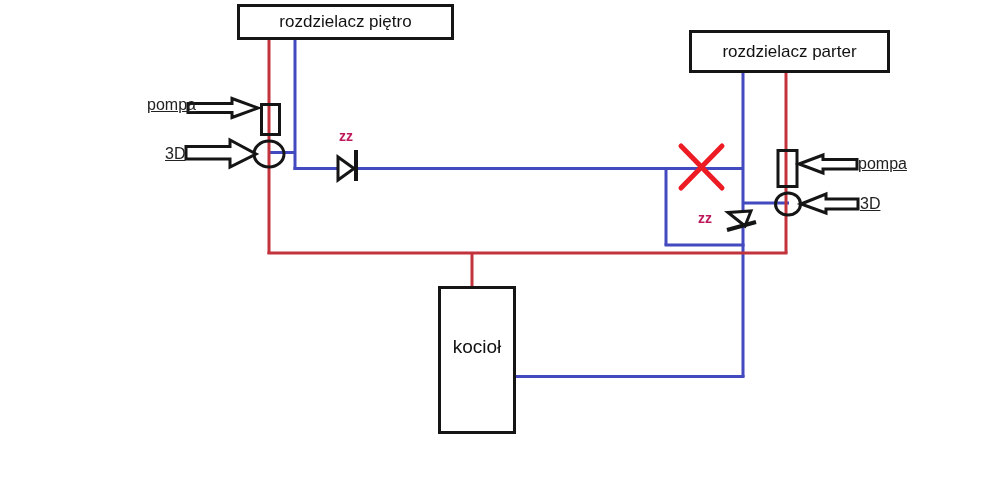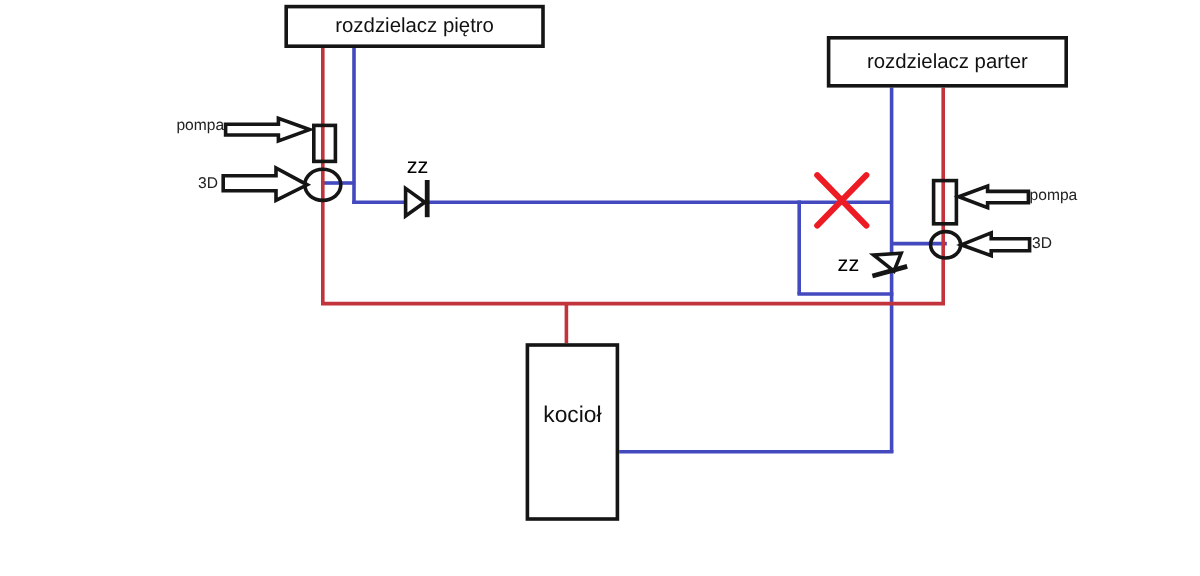--- a/index.html
+++ b/index.html
@@ -28,22 +28,22 @@
     position:absolute;
     border:3px solid var(--line-black);
     background:#fff;
     display:flex;align-items:center;justify-content:center;
     color:#111;
   }
   .box-floor{left:237px;top:4px;width:211px;height:30px;font-size:17px;}
   .box-ground{left:689px;top:30px;width:195px;height:37px;font-size:17px;}
   .box-boiler{left:438px;top:286px;width:72px;height:116px;font-size:19px;padding-bottom:26px;}
   .lbl{position:absolute;color:#222;white-space:nowrap;}
-  .lbl-small{font-size:13px;}
-  .lbl-zz{font-size:18px;font-weight:normal;color:#000000;}
+  .lbl-small{font-size:16px;text-decoration:underline;}
+  .lbl-zz{font-size:14px;font-weight:bold;color:#be185d;}
 </style>
 </head>
 <body>
 
 <div class="canvas">
 
   <svg width="1000" height="480" viewBox="0 0 1000 480">
 
     <line class="blueline" x1="295" y1="40" x2="295" y2="170"></line>
     <line class="blueline" x1="270" y1="152.5" x2="296" y2="152.5"></line>

